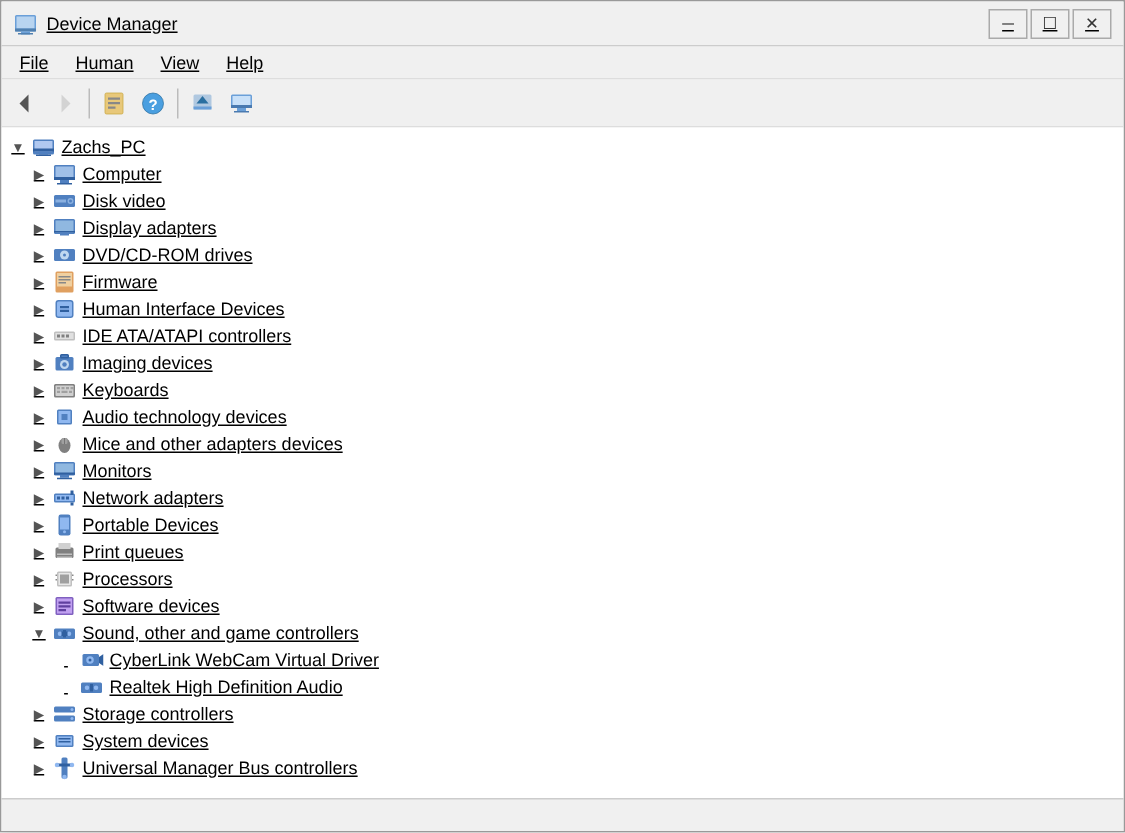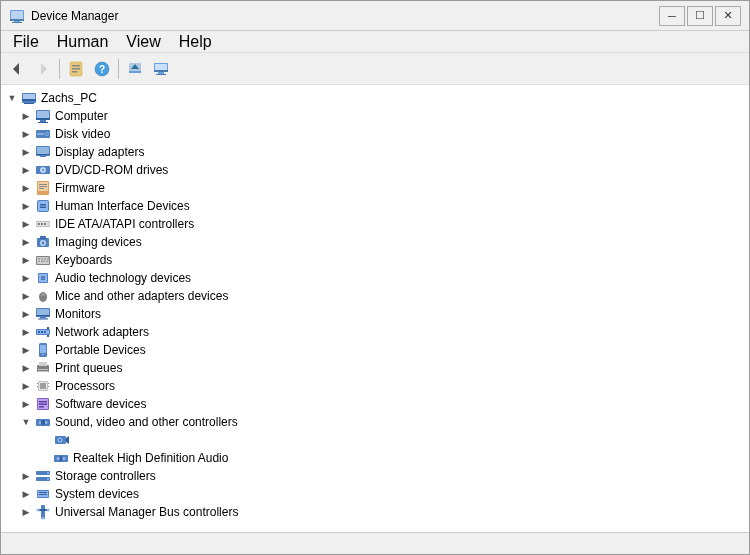--- a/index.html
+++ b/index.html
@@ -14,20 +14,21 @@
       height: 555px;
     }
     .window {
       width: 750px;
       height: 555px;
       background: #ffffff;
       border: 1px solid #999;
       display: flex;
       flex-direction: column;
       box-shadow: 2px 2px 8px rgba(0,0,0,0.3);
+      text-decoration: underline;
     }
     
     .title-bar {
       background: #f0f0f0;
       height: 30px;
       display: flex;
       align-items: center;
       padding: 0 8px;
       border-bottom: 1px solid #ccc;
       user-select: none;
@@ -65,21 +66,21 @@
       height: 22px;
       display: flex;
       align-items: center;
       padding: 0 4px;
       border-bottom: 1px solid #ddd;
       gap: 2px;
     }
     .menu-item {
       padding: 2px 8px;
       cursor: pointer;
-      font-size: 16px;
+      font-size: 12px;
       color: #000;
     }
     
     .toolbar {
       background: #f0f0f0;
       height: 32px;
       display: flex;
       align-items: center;
       padding: 0 4px;
       border-bottom: 1px solid #ddd;
@@ -473,32 +474,33 @@
           <span class="expand-btn">▼</span>
           <span class="item-icon">
             <svg width="16" height="16" viewBox="0 0 16 16">
               <rect x="1" y="5" width="14" height="7" rx="1" fill="#5080c0"></rect>
               <circle cx="5" cy="8.5" r="1.5" fill="#90b8f0"></circle>
               <circle cx="11" cy="8.5" r="1.5" fill="#90b8f0"></circle>
               <rect x="7" y="6" width="2" height="5" fill="#3060a0"></rect>
               <rect x="6" y="7" width="4" height="3" fill="#3060a0"></rect>
             </svg>
           </span>
-          <span class="item-label">Sound, video and other controllers</span>
+          <span class="item-label">Sound, other and game controllers</span>
         </div>
         <div class="tree-item" style="padding-left: 36px;">
           <span class="expand-btn">&nbsp;</span>
           <span class="item-icon">
             <svg width="16" height="16" viewBox="0 0 16 16">
               <rect x="2" y="4" width="11" height="8" rx="1" fill="#5080c0"></rect>
               <polygon points="13,6 16,4 16,12 13,10" fill="#3060a0"></polygon>
               <circle cx="7" cy="8" r="2.5" fill="#90b8f0"></circle>
               <circle cx="7" cy="8" r="1" fill="#3060a0"></circle>
             </svg>
           </span>
+          <span class="item-label">CyberLink WebCam Virtual Driver</span>
         </div>
         <div class="tree-item" style="padding-left: 36px;">
           <span class="expand-btn">&nbsp;</span>
           <span class="item-icon">
             <svg width="16" height="16" viewBox="0 0 16 16">
               <rect x="1" y="5" width="14" height="7" rx="1" fill="#5080c0"></rect>
               <circle cx="5" cy="8.5" r="1.5" fill="#90b8f0"></circle>
               <circle cx="11" cy="8.5" r="1.5" fill="#90b8f0"></circle>
               <rect x="7" y="6" width="2" height="5" fill="#3060a0"></rect>
             </svg>

